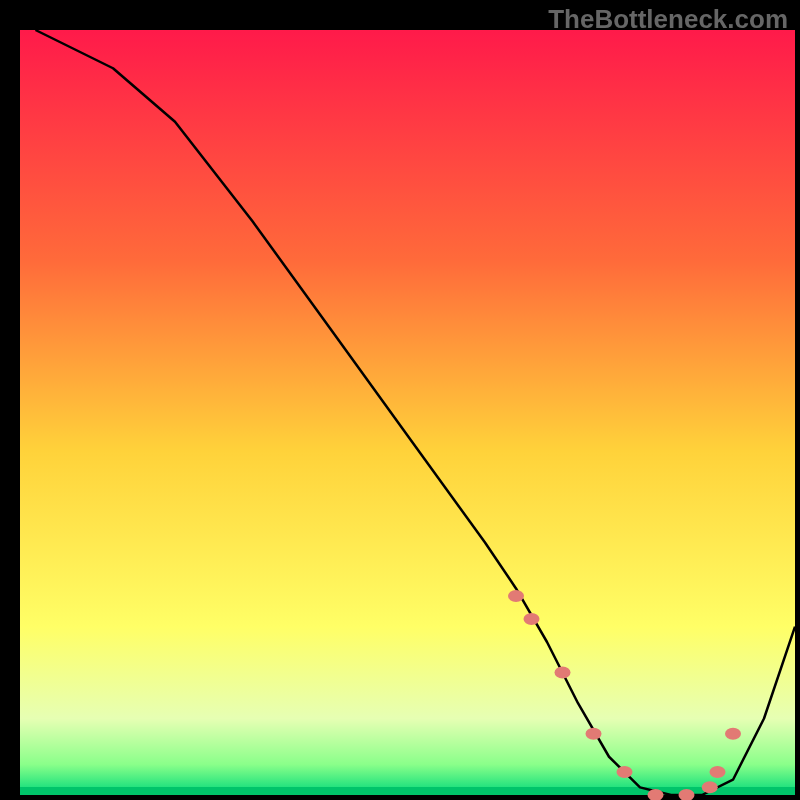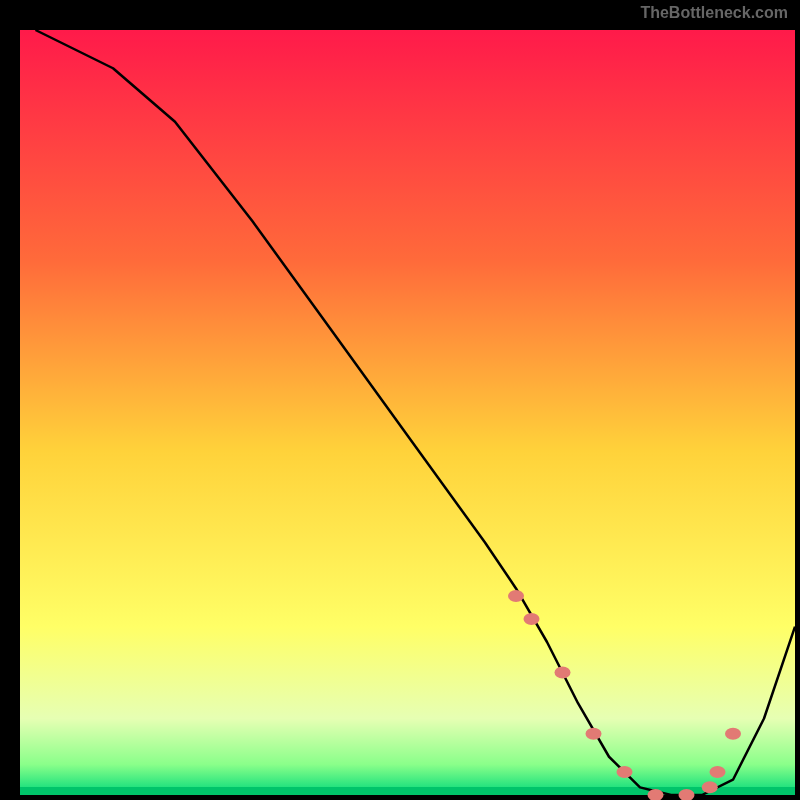--- a/index.html
+++ b/index.html
@@ -14,21 +14,21 @@
   .chart-container {
     position: relative;
     width: 800px;
     height: 800px;
   }
   .watermark {
     position: absolute;
     top: 4px;
     right: 12px;
     color: #666;
-    font-size: 16px;
+    font-size: 26px;
     font-weight: bold;
     z-index: 10;
   }
   svg {
     display: block;
   }
 </style>
 </head>
 <body>
 

